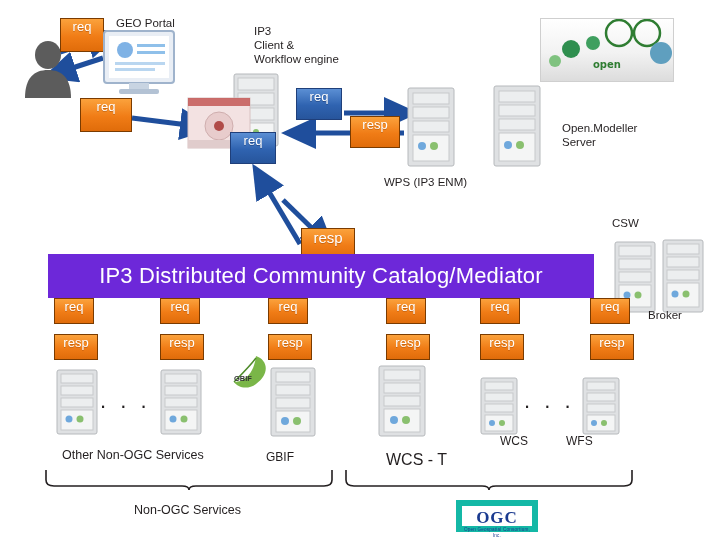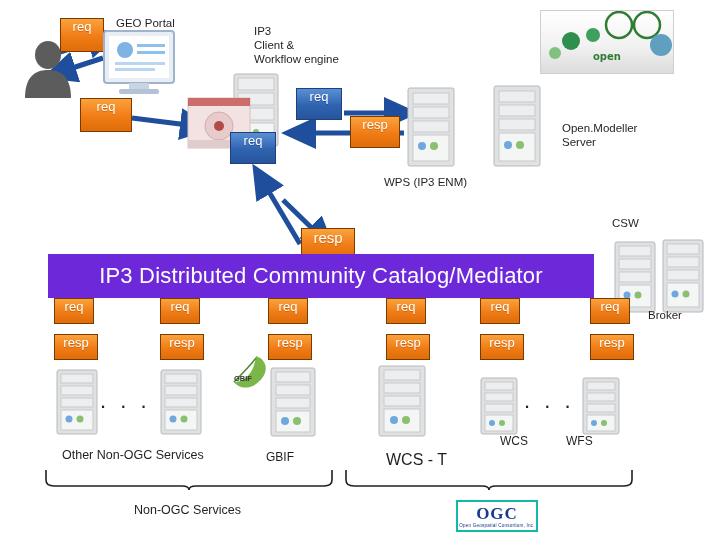--- a/index.html
+++ b/index.html
@@ -76,21 +76,21 @@
     position:absolute; left:4px; top:11px;
     font-size:21px; font-weight:bold; color:#2b2b2b;
     font-family:"Liberation Serif", serif;
     letter-spacing:-.5px;
   }
 
   
   .ogc {
     position:absolute;
     background:#ffffff;
-    border:2px solid #14b8a6;
+    border:6px solid #14b8a6;
     box-sizing:border-box;
     text-align:center;
   }
   .ogc .t1 {
     font-family:"Liberation Serif", serif;
     font-weight:bold; color:#1a3a8f; font-size:17px;
     line-height:18px; letter-spacing:1px;
   }
   .ogc .t2 { font-size:4.6px; color:#1a3a8f; line-height:6px; letter-spacing:.2px; }
 
@@ -222,21 +222,21 @@
     <rect x="4" y="2" width="46" height="80" rx="2" fill="#dfe1e3" stroke="#b6b9bc"></rect>
     <rect x="9" y="7" width="36" height="11" fill="#eceeef" stroke="#c7c9cb"></rect>
     <rect x="9" y="21" width="36" height="11" fill="#eceeef" stroke="#c7c9cb"></rect>
     <rect x="9" y="35" width="36" height="11" fill="#eceeef" stroke="#c7c9cb"></rect>
     <rect x="9" y="49" width="36" height="28" fill="#f4f5f5" stroke="#c7c9cb"></rect>
     <circle cx="18" cy="61" r="4" fill="#6fa8dc"></circle>
     <circle cx="30" cy="61" r="4" fill="#8ac06f"></circle>
   </svg>
 </div>
 
-<div class="om-logo" style="left:540px; top:10px; width:132px; height:62px;">
+<div class="om-logo" style="left:540px; top:18px; width:132px; height:62px;">
   <svg width="132" height="62" viewBox="0 0 132 62" style="position:absolute;left:0;top:0;">
     <circle cx="78" cy="14" r="13" fill="none" stroke="#2f7d32" stroke-width="2.5"></circle>
     <circle cx="106" cy="14" r="13" fill="none" stroke="#2f7d32" stroke-width="2.5"></circle>
     <circle cx="30" cy="30" r="9" fill="#2f8f4f"></circle>
     <circle cx="52" cy="24" r="7" fill="#3f9f5f"></circle>
     <circle cx="14" cy="42" r="6" fill="#7fc27f"></circle>
     <circle cx="120" cy="34" r="11" fill="#5f9fbf"></circle>
   </svg>
   <div class="om-open" style="left:52px; top:40px;">open</div>
 </div>

